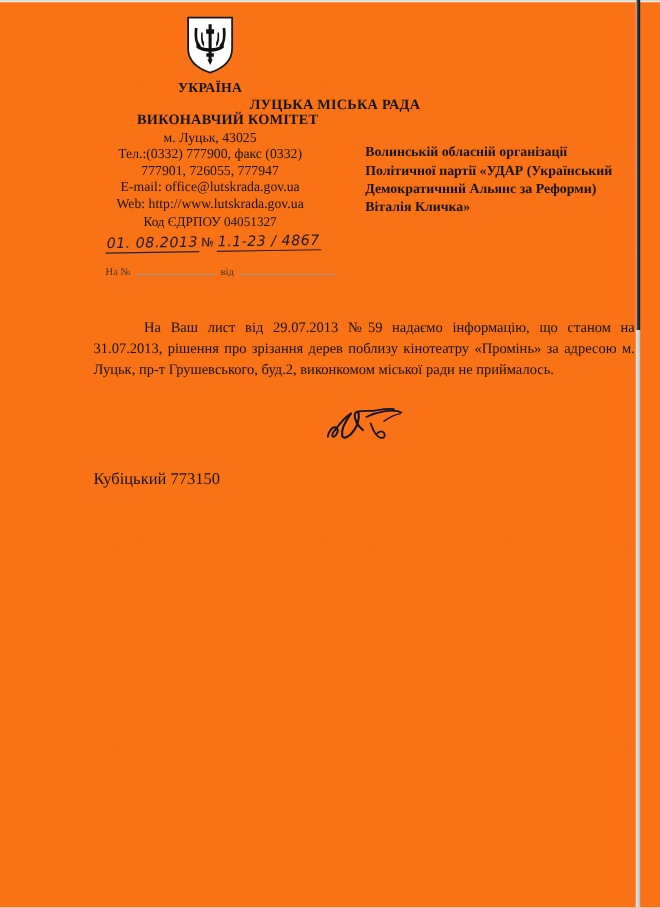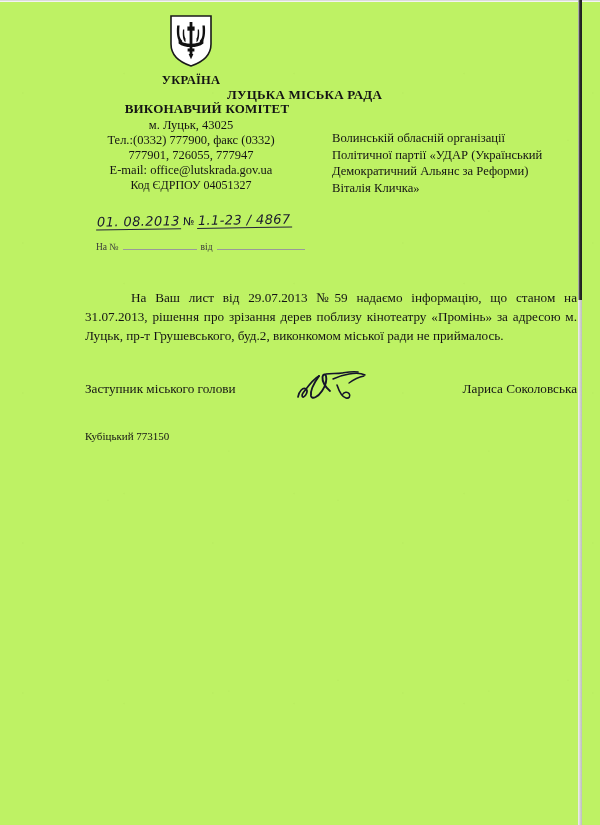--- a/index.html
+++ b/index.html
@@ -17,21 +17,21 @@
     color: #141414;
     -webkit-font-smoothing: antialiased;
   }
 
   
   #page-sheet {
     position: absolute;
     left: 0; top: 0;
     width: 600px;
     height: 825px;
-    background: #bef264;
+    background: #f97316;
   }
 
   
   #scan-edge-right {
     position: absolute;
     top: 0;
     left: 578px;
     width: 4px;
     height: 300px;
     background: linear-gradient(to right, #dcdcdc 0%, #2b2b2b 45%, #1d1d1d 100%);
@@ -140,20 +140,21 @@
   
   #addressee {
     position: absolute;
     left: 332px;
     top: 130px;
     width: 248px;
   }
   #addressee .addr-line {
     font-size: 12.6px;
     line-height: 16.6px;
+    font-weight: bold;
   }
 
   
   #letter-body {
     position: absolute;
     left: 85px;
     top: 288px;
     width: 492px;
     font-size: 13.2px;
     line-height: 19.2px;
@@ -190,21 +191,21 @@
     position: absolute;
     left: 208px;
     top: -13px;
   }
 
   
   #executor-line {
     position: absolute;
     left: 85px;
     top: 428px;
-    font-size: 11px;
+    font-size: 15px;
     line-height: 16px;
     white-space: nowrap;
     text-align: right;
   }
 
   
   #scan-noise {
     position: absolute;
     inset: 0;
     pointer-events: none;
@@ -258,20 +259,21 @@
 
     <div class="org-title t1">УКРАЇНА</div>
     <div class="org-title t2">ЛУЦЬКА МІСЬКА РАДА</div>
     <div class="org-title t3">ВИКОНАВЧИЙ КОМІТЕТ</div>
 
     <div id="contact-block">
       <div class="contact-line">м. Луцьк, 43025</div>
       <div class="contact-line">Тел.:(0332) 777900, факс (0332)</div>
       <div class="contact-line">777901, 726055, 777947</div>
       <div class="contact-line">E-mail: office@lutskrada.gov.ua</div>
+      <div class="contact-line">Web: http://www.lutskrada.gov.ua</div>
       <div id="edrpou-line">Код ЄДРПОУ 04051327</div>
     </div>
   </div>
 
   <div id="handwritten-reg">
     <span class="hw">01. 08.2013</span><span class="hw-no">№</span><span class="hw">1.1-23 / 4867</span>
   </div>
 
   <div id="reference-line">
     <span>На №</span><span class="rule r1"></span><span>від</span><span class="rule r2"></span>
@@ -280,35 +282,33 @@
   <div id="addressee">
     <div class="addr-line">Волинській обласній організації</div>
     <div class="addr-line">Політичної партії «УДАР (Український</div>
     <div class="addr-line">Демократичний Альянс за Реформи)</div>
     <div class="addr-line">Віталія Кличка»</div>
   </div>
 
   <div id="letter-body">На Ваш лист від 29.07.2013 №59 надаємо інформацію, що станом на 31.07.2013, рішення про зрізання дерев поблизу кінотеатру «Промінь» за адресою м. Луцьк, пр-т Грушевського, буд.2, виконкомом міської ради не приймалось.</div>
 
   <div id="signature-row">
-    <div id="signer-title">Заступник міського голови</div>
 
     <svg id="signature-mark" width="86" height="40" viewBox="0 0 86 40">
       <g fill="none" stroke="#14142a" stroke-linecap="round" stroke-linejoin="round">
         <path d="M5 30 C6 24 10 20 13 22 C15.5 23.8 13 29 10.5 30 C9 30.6 8.5 28 10 26
                  C13 22 20 12 26 9" stroke-width="1.7"></path>
         <path d="M26 9 C21 16 17 24 18 29 C19 33 25 30 29 24 C32 19.5 34 13 33 9
                  C32.4 6.6 30 7 29.5 10 C29 14 32 20 37 24" stroke-width="1.9"></path>
         <path d="M33 7 C38 6 44 7 49 6 C55 5 60 4 65 5" stroke-width="1.6"></path>
         <path d="M40 12 C44 10 50 8 56 7 C62 6 68 6 72 8" stroke-width="1.5"></path>
         <path d="M44 18 C46 24 49 30 53 31 C56 31.8 58 29 56 26.5
                  C54.5 24.6 51 25 50 27" stroke-width="1.6"></path>
         <path d="M56 16 C60 13 66 10 71 9" stroke-width="1.3"></path>
       </g>
     </svg>
 
-    <div id="signer-name">Лариса Соколовська</div>
   </div>
 
   <div id="executor-line">Кубіцький 773150</div>
 
   <div id="scan-noise"></div>
 </div>
 
 </body></html>

